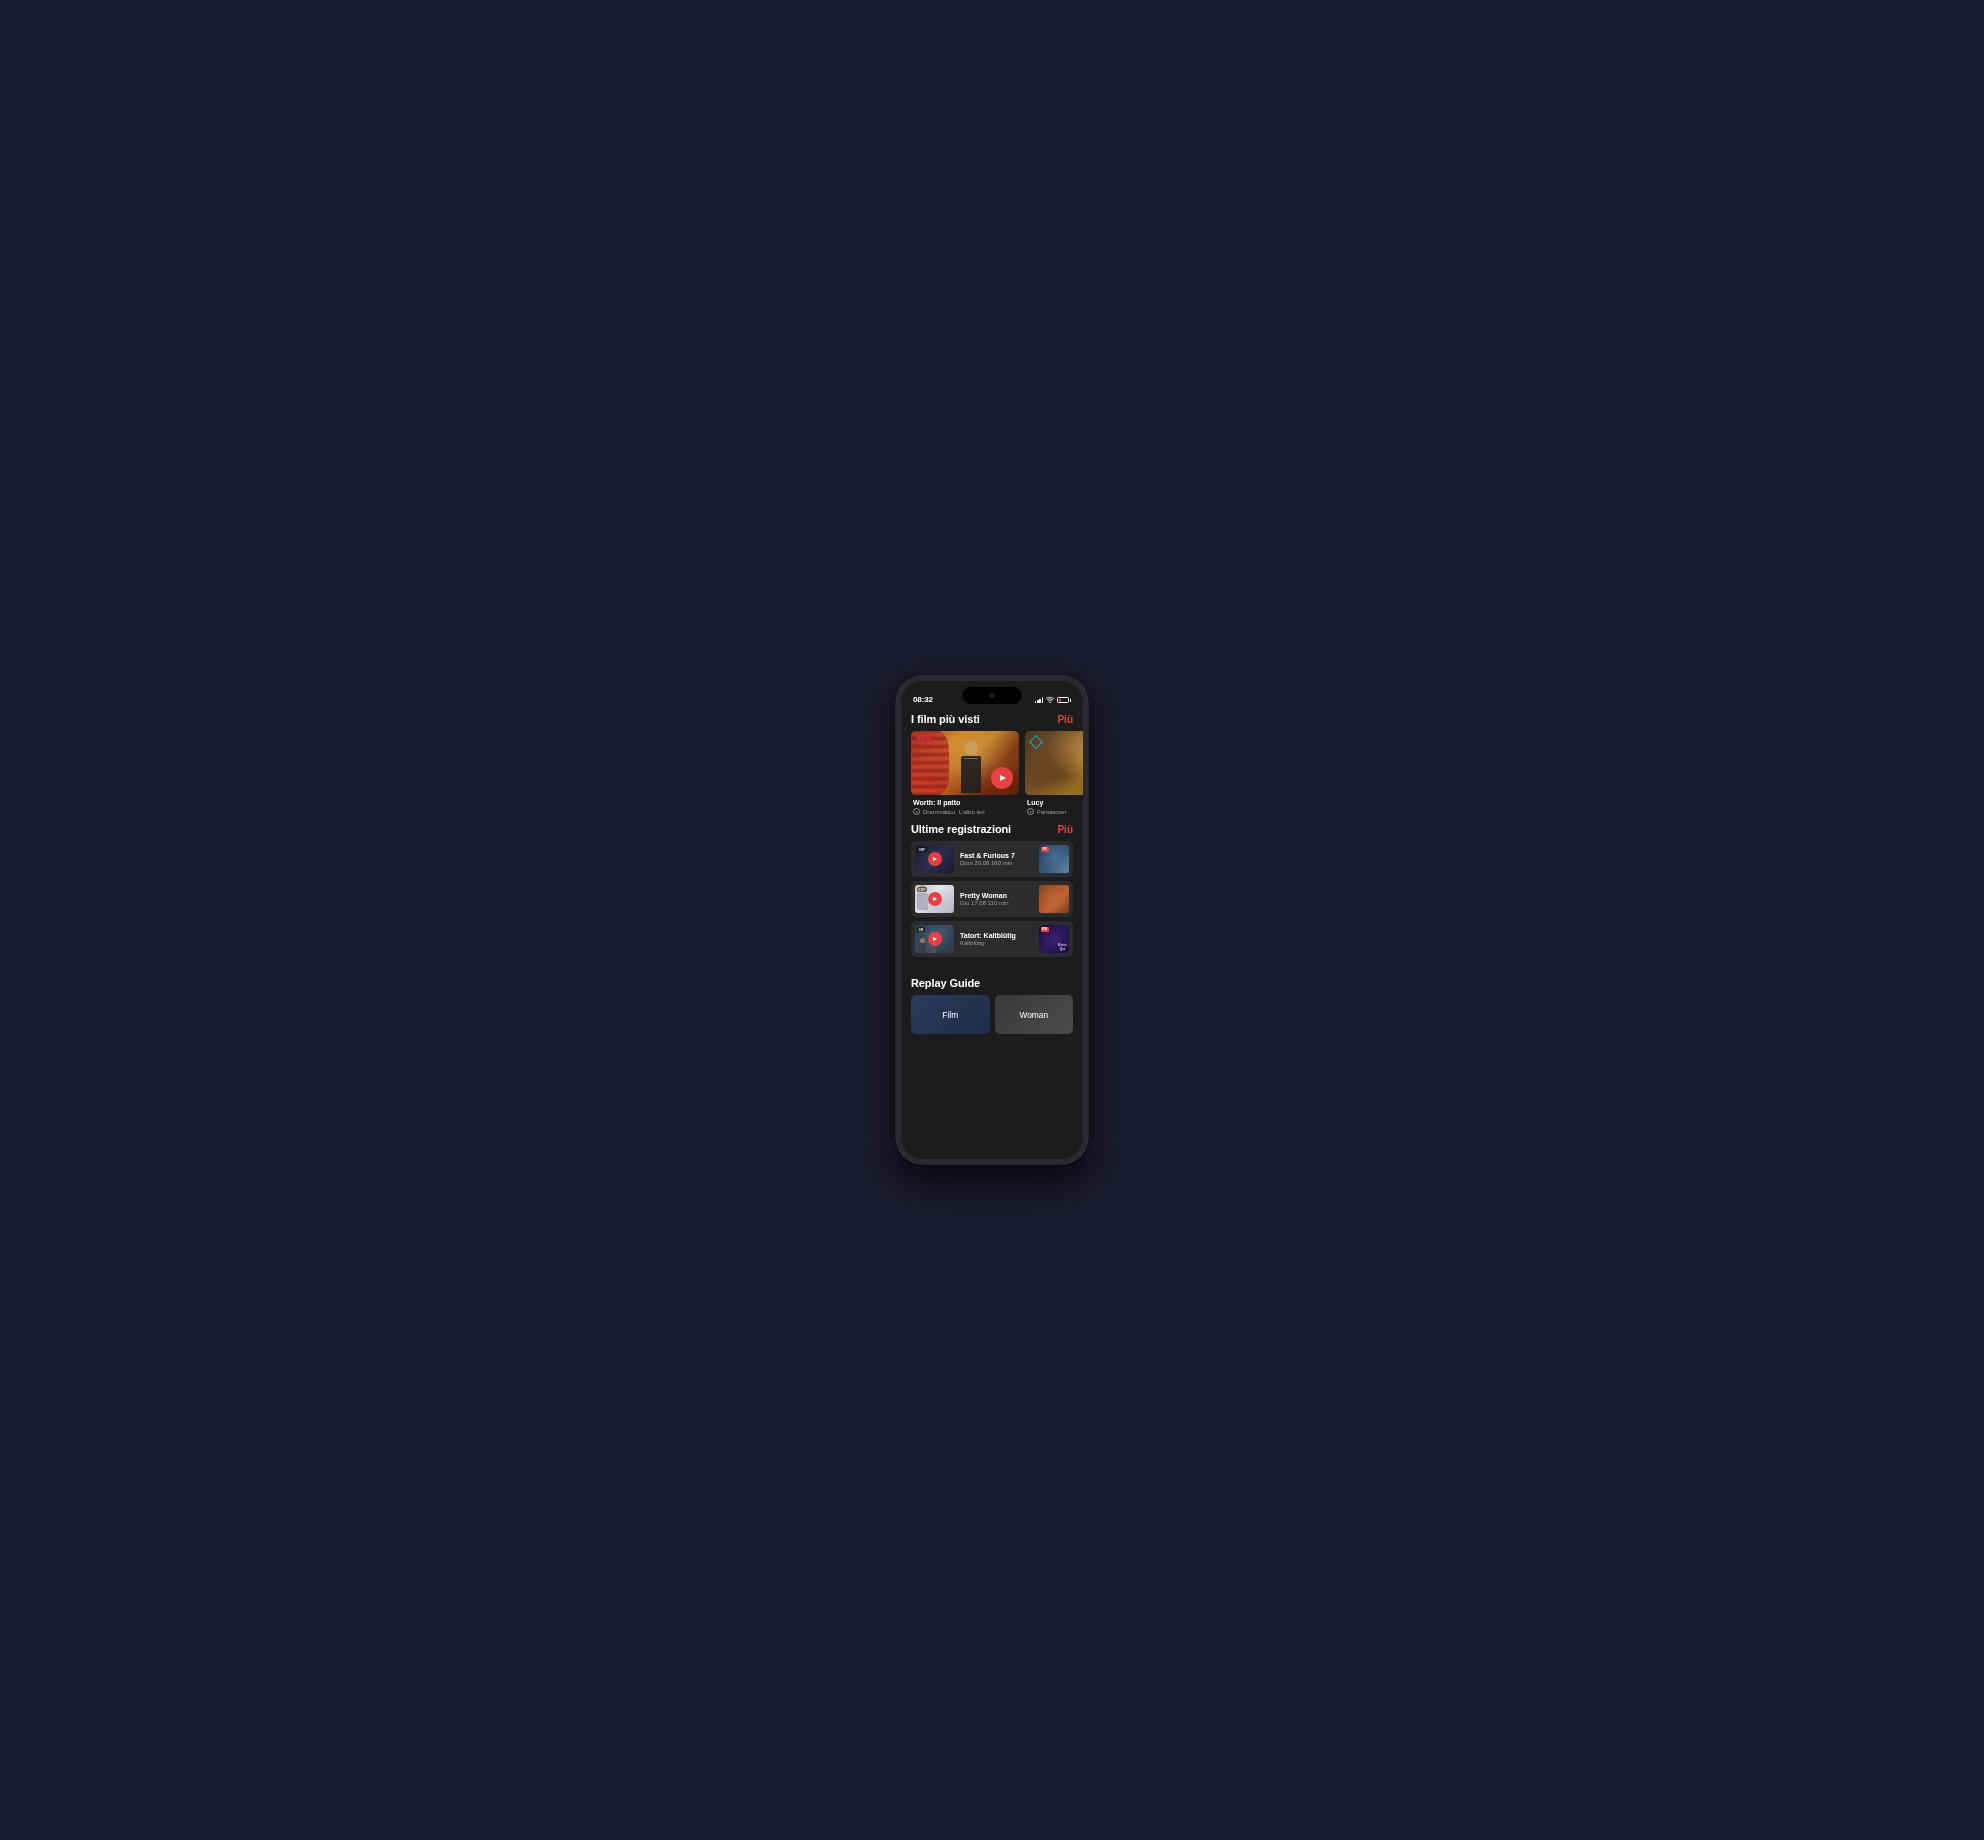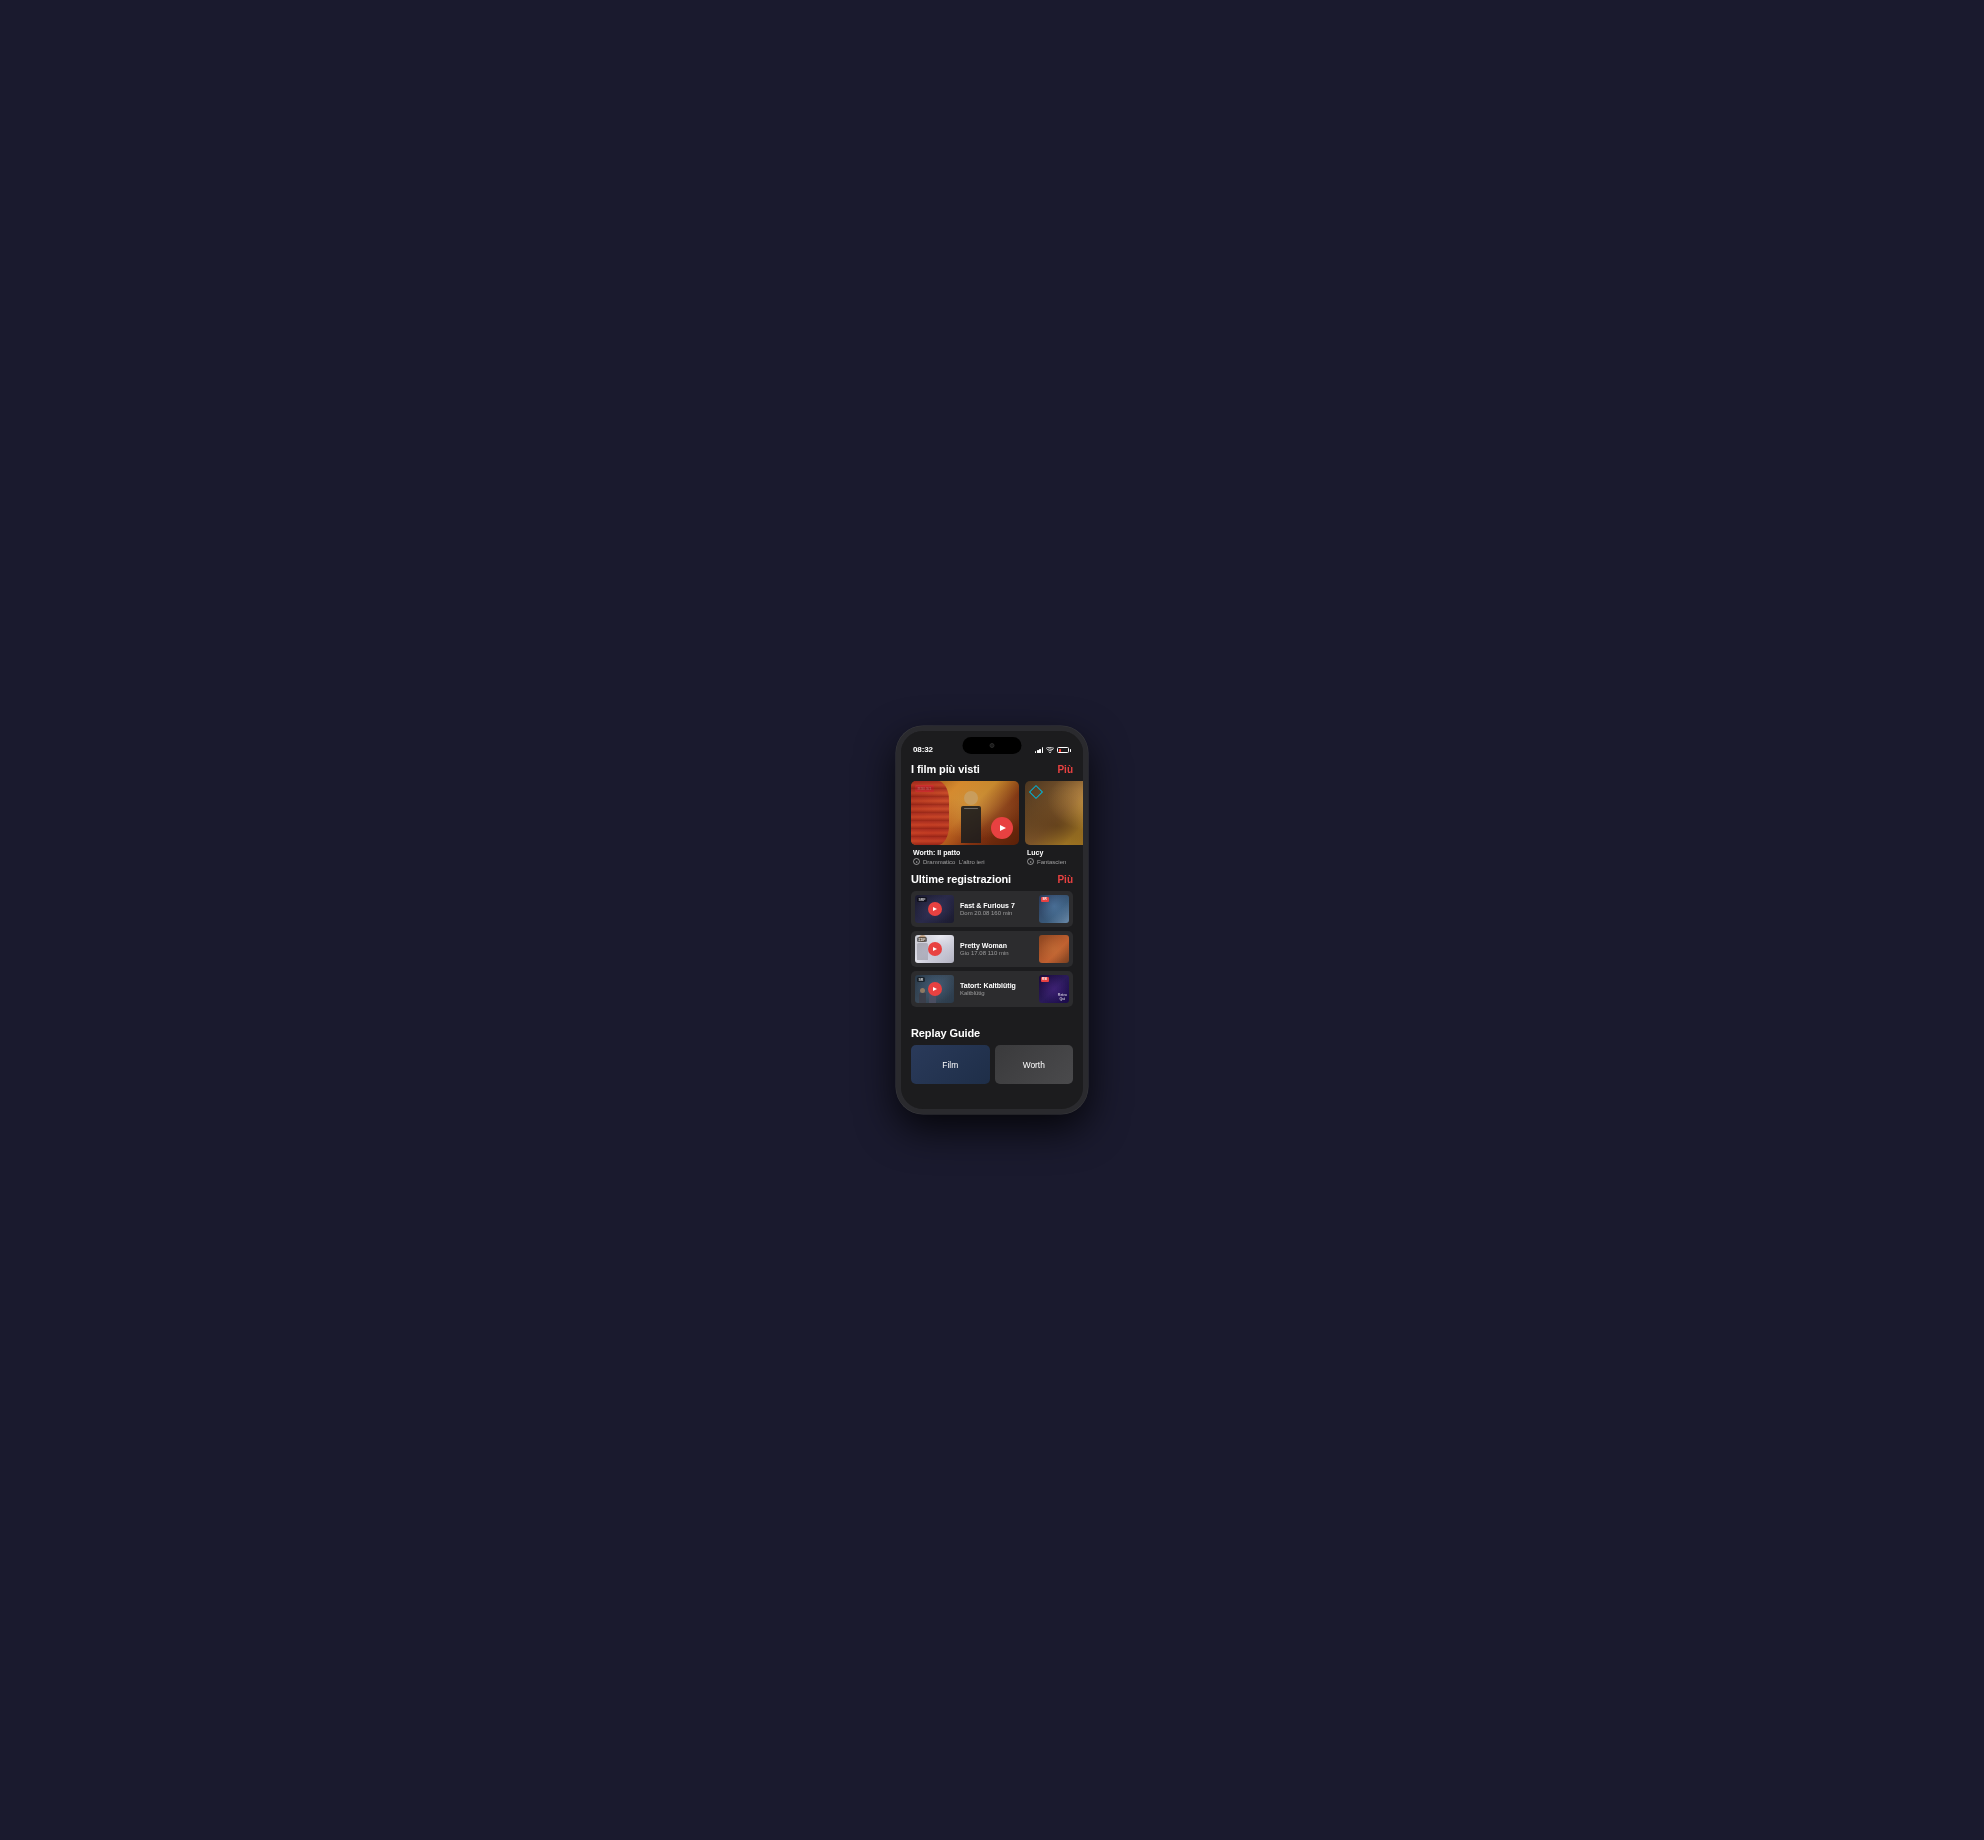--- a/index.html
+++ b/index.html
@@ -8,21 +8,21 @@
       background: #1a1a2e;
       display: flex;
       justify-content: center;
       align-items: center;
       min-height: 100vh;
       font-family: -apple-system, BlinkMacSystemFont, 'SF Pro Display', 'Helvetica Neue', sans-serif;
     }
 
     .phone-frame {
       width: 192px;
-      height: 388px;
+      height: 488px;
       background: #1c1c1e;
       border-radius: 27px;
       border: 5px solid #2a2a2e;
       box-shadow:
         0 0 0 0.5px #3a3a3e,
         0 15px 39px rgba(0,0,0,0.8),
         inset 0 0 0 0.5px rgba(255,255,255,0.05);
       position: relative;
       overflow: hidden;
     }
@@ -808,21 +808,21 @@
       <div class="replay-section">
         <div class="section-header" style="padding-bottom:0">
           <span class="section-title replay-title" style="padding:0">Replay Guide</span>
         </div>
         <div style="height:6px"></div>
         <div class="replay-buttons">
           <div class="replay-btn replay-btn-film">
             <span>Film</span>
           </div>
           <div class="replay-btn replay-btn-serie">
-            <span>Worth</span>
+            <span>Woman</span>
           </div>
         </div>
       </div>
 
     </div>
   </div>
 </div>
 
 
 </body></html>

